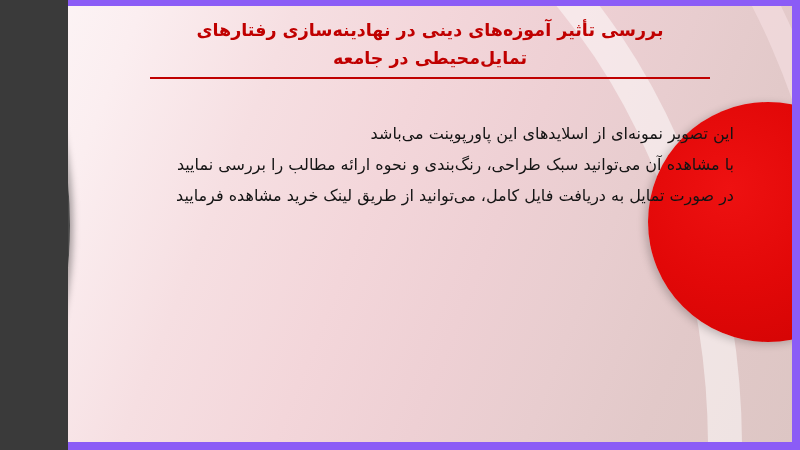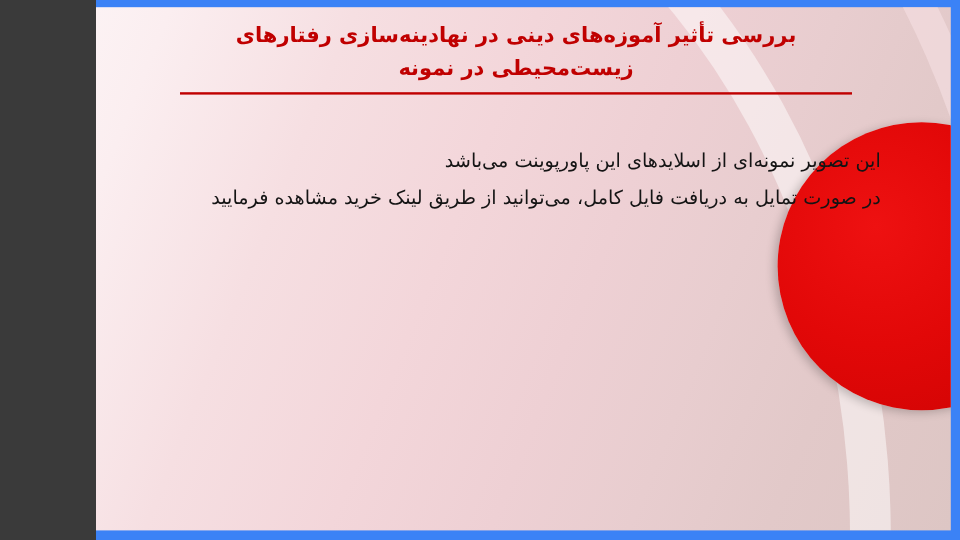--- a/index.html
+++ b/index.html
@@ -12,22 +12,23 @@
     height: 450px;
     overflow: hidden;
     font-family: "DejaVu Sans", "Liberation Sans", sans-serif;
   }
 
   
   #slide {
     position: relative;
     width: 720px;
     height: 450px;
-    background: #3b82f6;
+    background: #8b5cf6;
     overflow: hidden;
+    padding-left: 12px;
   }
 
   
   .canvas {
     position: absolute;
     left: 8px;
     top: 6px;
     right: 8px;
     bottom: 8px;
     width: 784px;
@@ -161,24 +162,25 @@
       <div class="band b8"></div>
     </div>
 
     <div class="left-ellipse"></div>
     <div class="right-circle"></div>
 
     <div class="content">
 
       <div class="title-block">
         <div class="title-line">بررسی تأثیر آموزه‌های دینی در نهادینه‌سازی رفتارهای</div>
-        <div class="title-line">زیست‌محیطی در نمونه</div>
+        <div class="title-line">تمایل‌محیطی در جامعه</div>
         <div class="title-rule"></div>
       </div>
 
       <div class="body-block">
         <div class="body-line">این تصویر نمونه‌ای از اسلایدهای این پاورپوینت می‌باشد</div>
+        <div class="body-line">با مشاهده آن می‌توانید سبک طراحی، رنگ‌بندی و نحوه ارائه مطالب را بررسی نمایید</div>
         <div class="body-line">در صورت تمایل به دریافت فایل کامل، می‌توانید از طریق لینک خرید مشاهده فرمایید</div>
       </div>
 
     </div>
   </div>
 </div>
 
 </body></html>

